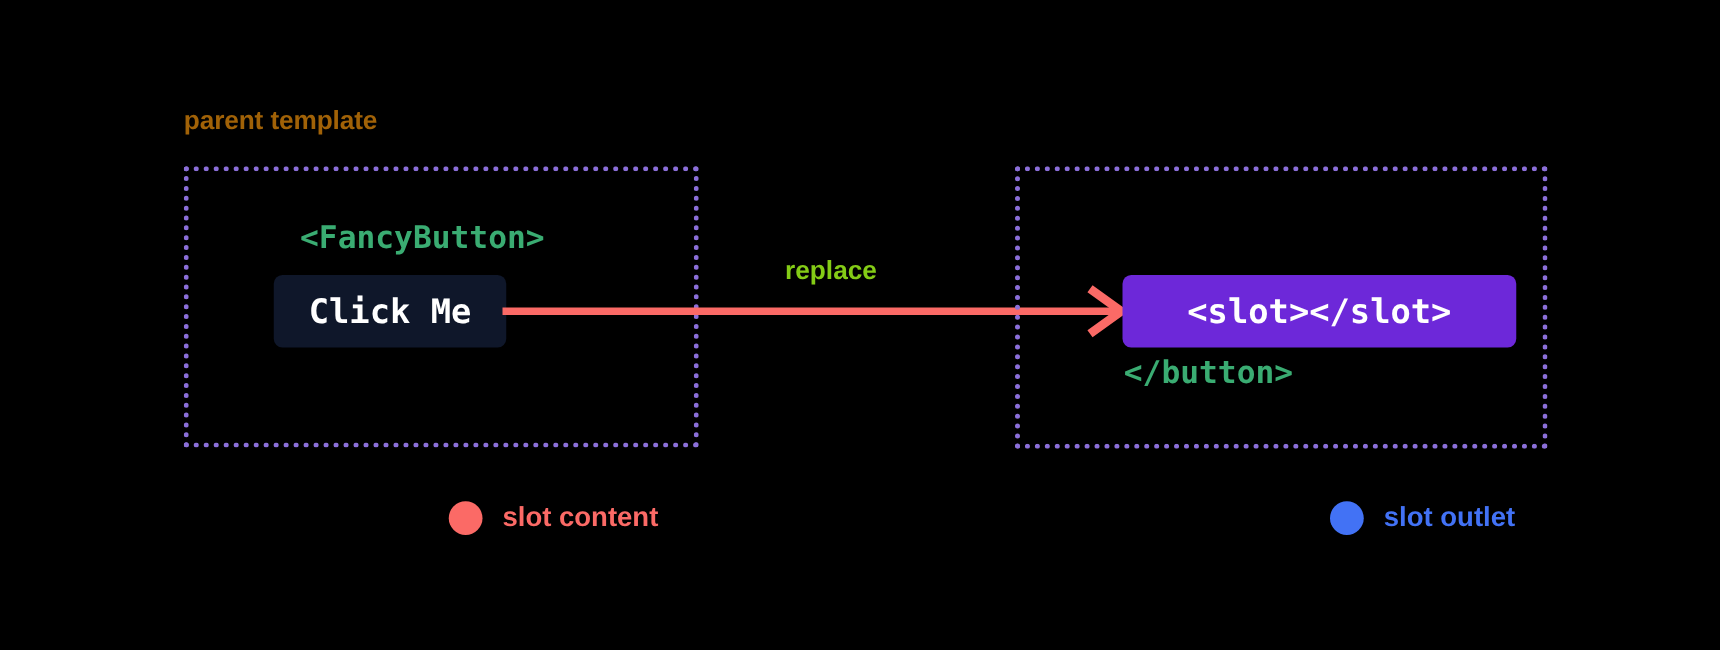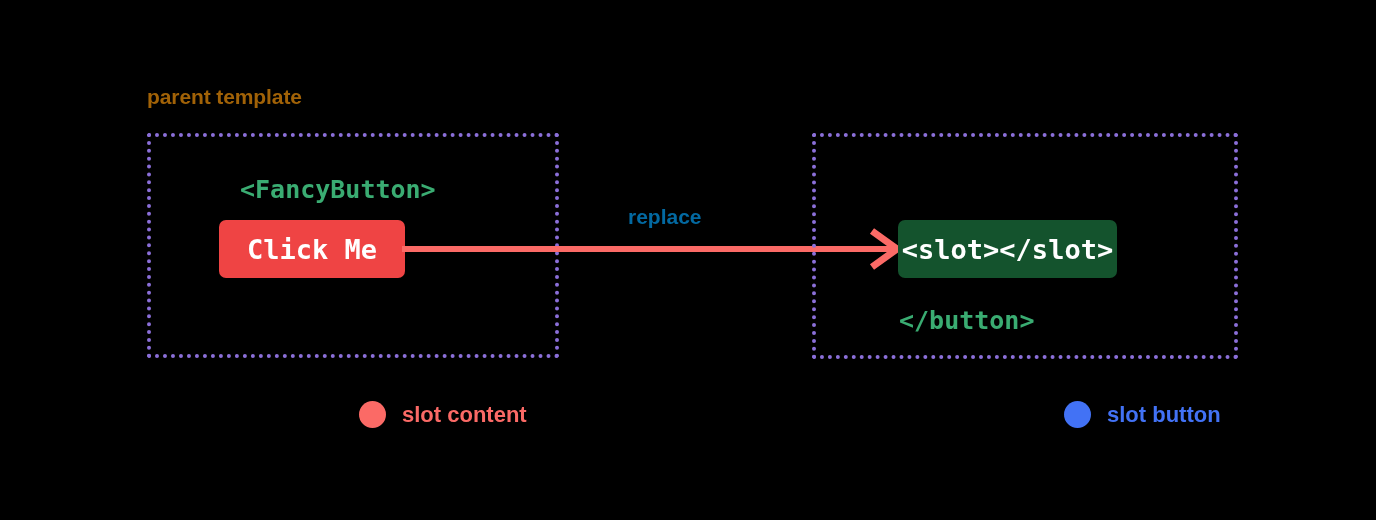--- a/index.html
+++ b/index.html
@@ -52,70 +52,69 @@
     font-family: "DejaVu Sans Mono", "Liberation Mono", monospace;
     font-weight: bold;
     font-size: 25px;
     color: #3aac72;
     white-space: nowrap;
     letter-spacing: 0px;
   }
   #tag-fancy-open  { left: 204px; top: 175px; margin-left: 36px; }
   #tag-fancy-close { left: 204px; top: 295px; }
   #tag-btn-open    { left: 899px; top: 174px; }
-  #tag-btn-close   { left: 899px; top: 306px; }
+  #tag-btn-close   { left: 899px; top: 283px; }
 
   
   .chip {
     position: absolute;
     display: flex;
     align-items: center;
     justify-content: center;
     border-radius: 7px;
     font-family: "DejaVu Sans Mono", "Liberation Mono", monospace;
     font-weight: bold;
     font-size: 27px;
     color: #ffffff;
     white-space: nowrap;
     box-sizing: border-box;
   }
   #chip-click-me {
     left: 219px; top: 220px; width: 186px; height: 58px;
-    background: #ef4444;
+    background: #0f172a;
   }
   #chip-slot {
-    left: 898px; top: 220px; width: 219px; height: 58px;
-    background: #14532d;
+    left: 898px; top: 220px; width: 315px; height: 58px;
+    background: #6d28d9;
   }
 
   
   #arrow-replace {
     position: absolute;
     left: 400px;
     top: 222px;
     width: 505px;
     height: 54px;
     overflow: visible;
   }
   #replace-label {
     position: absolute;
     left: 628px;
     top: 205px;
     font-family: "Liberation Sans", sans-serif;
     font-weight: bold;
     font-size: 21px;
-    color: #0369a1;
+    color: #84cc16;
     white-space: nowrap;
   }
 
   
   .legend {
     position: absolute;
     display: flex;
-    align-items: center;
     gap: 16px;
   }
   #legend-slot-content { left: 359px; top: 401px; }
   #legend-slot-outlet  { left: 1064px; top: 401px; }
   .legend-dot {
     width: 27px;
     height: 27px;
     border-radius: 50%;
     flex: 0 0 auto;
   }
@@ -159,16 +158,16 @@
 
   <div class="code-tag" id="tag-btn-close">&lt;/button&gt;</div>
 
   <div class="legend" id="legend-slot-content">
     <span class="legend-dot coral"></span>
     <span class="legend-text coral">slot content</span>
   </div>
 
   <div class="legend" id="legend-slot-outlet">
     <span class="legend-dot blue"></span>
-    <span class="legend-text blue">slot button</span>
+    <span class="legend-text blue">slot outlet</span>
   </div>
 
 </div>
 
 </body></html>

